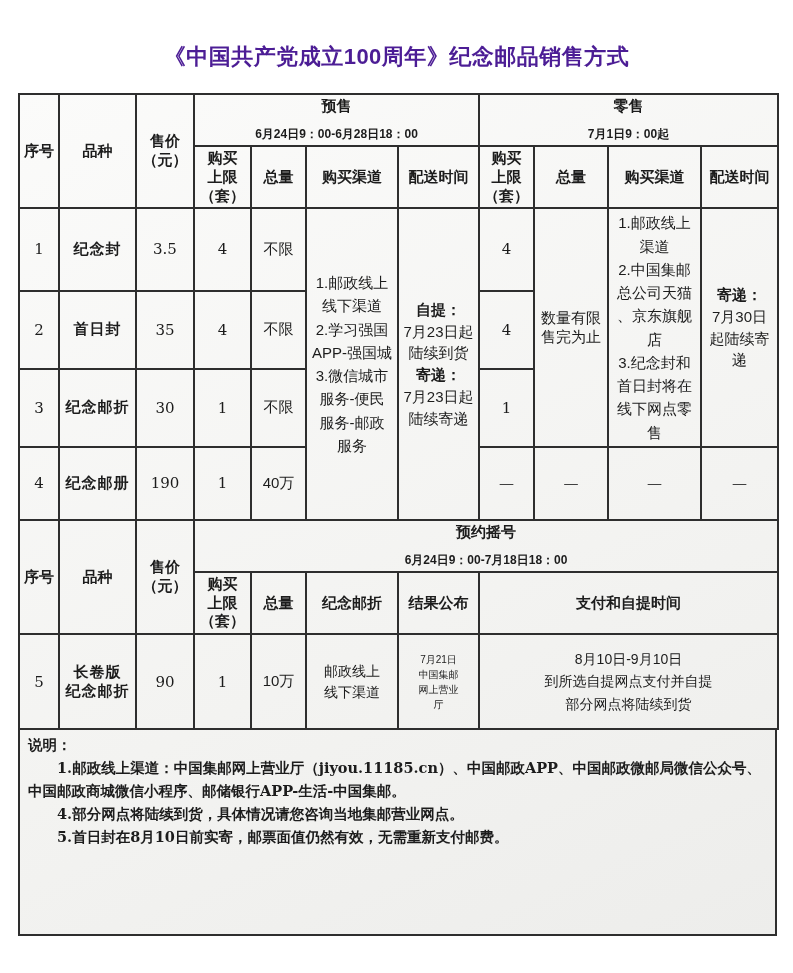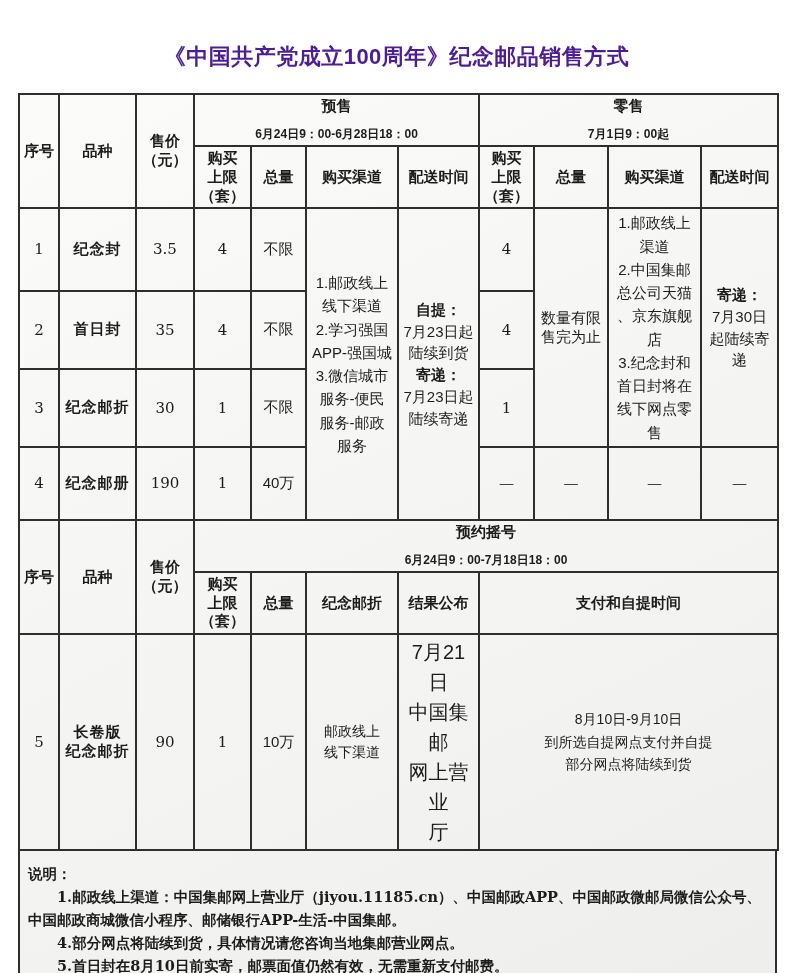--- a/index.html
+++ b/index.html
@@ -61,21 +61,21 @@
     font-size:13.5px;
     line-height:1.45;
     padding:4px 4px 4px 6px;
   }
   .b{font-weight:bold;}
   .dash{font-family:"DejaVu Serif",serif;font-size:15px;color:#3a3a3a;}
   .notes{
     margin-top:-2px;
     border:2px solid #2e2e2e;
     height:200px;
-    padding:12px 10px 0 8px;
+    padding:4px 10px 0 8px;
     font-family:"DejaVu Serif",serif;
     font-weight:bold;
     font-size:14.5px;
     line-height:1.58;
     text-align:left;
     box-sizing:content-box;
   }
   .notes p{margin:0;text-indent:2em;}
   .notes .notes-label{text-indent:0;}
 </style>
@@ -239,21 +239,21 @@
       </tr>
       <tr class="r5">
         <td class="num">5</td>
         <td class="vname pre">长卷版
 纪念邮折</td>
         <td class="num">90</td>
         <td class="num">1</td>
         <td>10万</td>
         <td class="pre" style="font-size:14px;line-height:1.5">邮政线上
 线下渠道</td>
-        <td class="pre" style="font-size:20px;line-height:1.5">7月21日
+        <td class="pre" style="font-size:10px;line-height:1.5">7月21日
 中国集邮
 网上营业
 厅</td>
         <td class="pre" style="font-size:14px;line-height:1.6">8月10日-9月10日
 到所选自提网点支付并自提
 部分网点将陆续到货</td>
       </tr>
       </tbody>
     </table>
 

